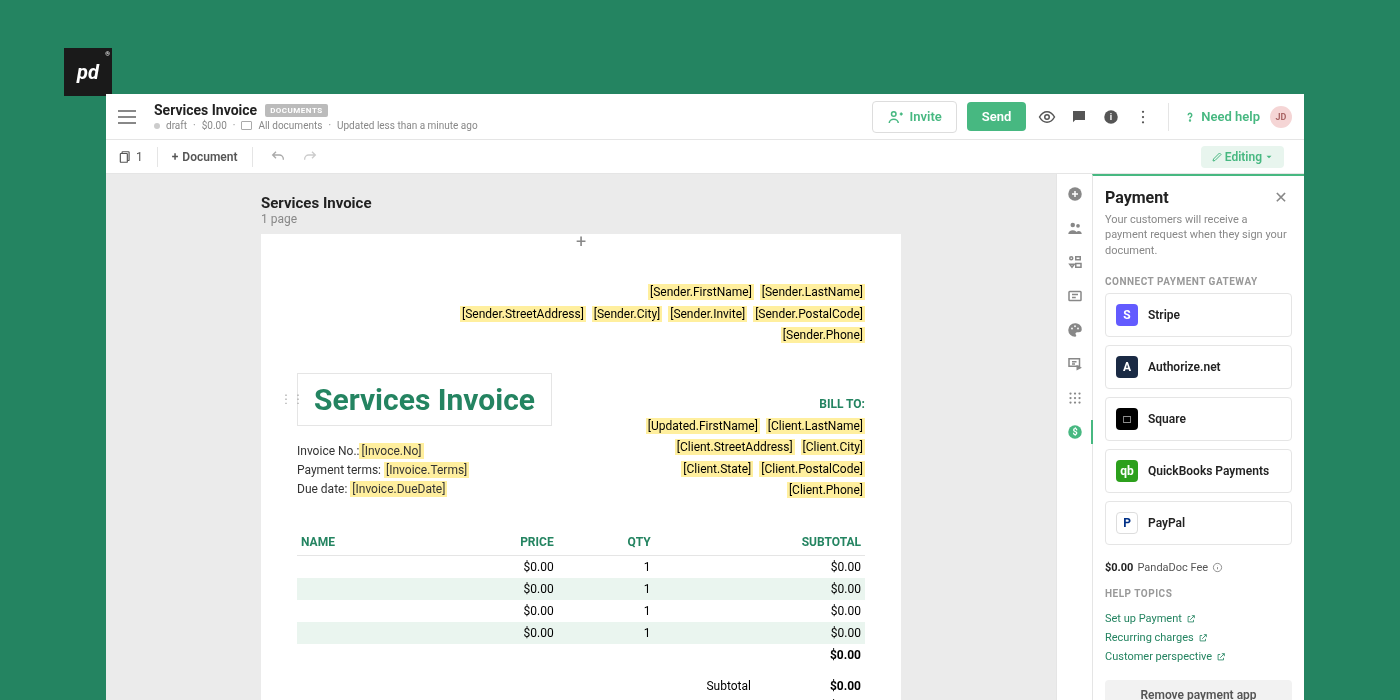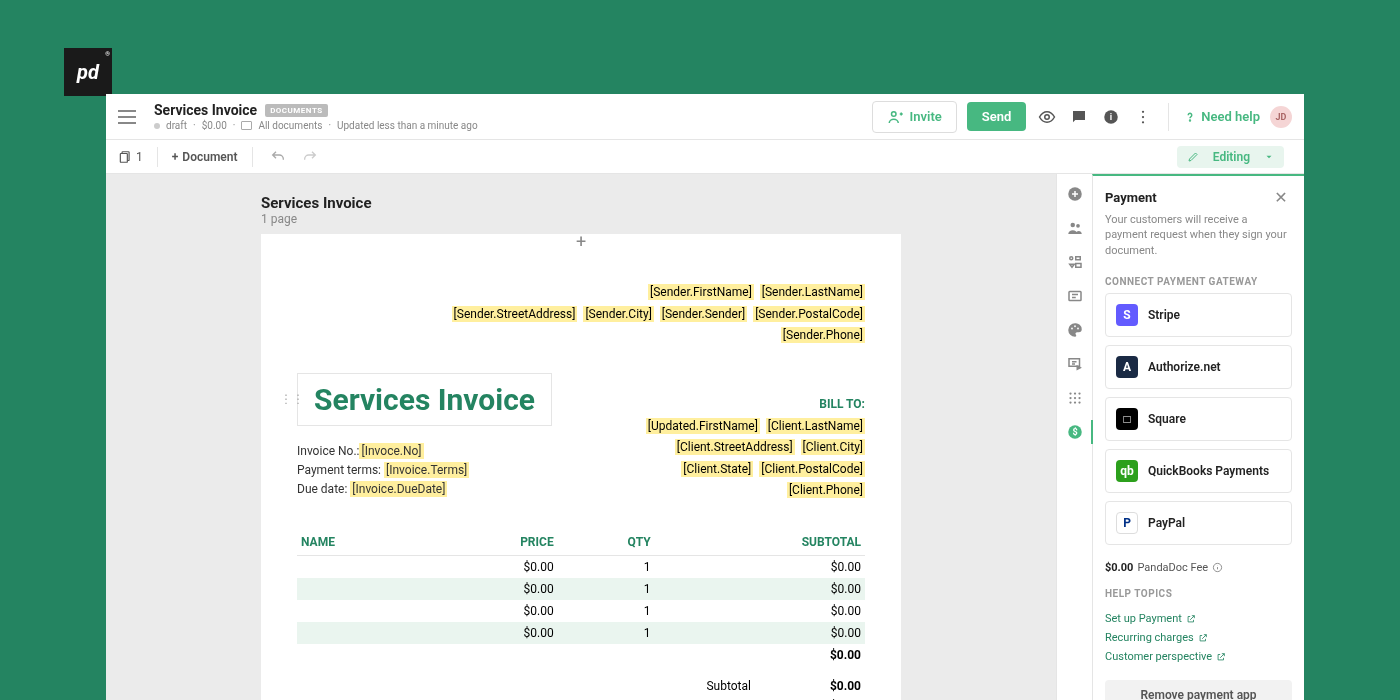--- a/index.html
+++ b/index.html
@@ -23,21 +23,21 @@
 .btn-send { background: #47b881; color: #fff; }
 .icon-btn { width: 22px; height: 22px; display: flex; align-items: center; justify-content: center; cursor: pointer; color: #555; }
 .icon-svg { width: 18px; height: 18px; }
 .divider-v { width: 1px; height: 28px; background: #e5e5e5; margin: 0 4px; }
 .need-help { color: #47b881; font-size: 13px; font-weight: 600; display: flex; align-items: center; gap: 4px; cursor: pointer; }
 .avatar { width: 22px; height: 22px; border-radius: 50%; background: #f5d5d5; color: #a66; font-size: 9px; font-weight: 700; display: flex; align-items: center; justify-content: center; }
 .toolbar { display: flex; align-items: center; height: 34px; border-bottom: 1px solid #e5e5e5; padding: 0 12px; }
 .toolbar-left { display: flex; align-items: center; gap: 10px; flex: 1; }
 .page-count { display: flex; align-items: center; gap: 4px; font-size: 12px; color: #555; }
 .add-doc { display: flex; align-items: center; gap: 4px; font-size: 12px; font-weight: 600; color: #555; cursor: pointer; }
-.editing-chip { display: flex; align-items: center; gap: 14px; background: #e8f5ee; color: #47b881; padding: 4px 10px; border-radius: 4px; font-size: 12px; font-weight: 600; cursor: pointer; margin-right: 8px; }
+.editing-chip { display: flex; align-items: center; gap: 2px; background: #e8f5ee; color: #47b881; padding: 4px 10px; border-radius: 4px; font-size: 12px; font-weight: 600; cursor: pointer; margin-right: 8px; }
 .main { flex: 1; display: flex; overflow: hidden; }
 .canvas { flex: 1; background: #ebebeb; overflow: auto; padding: 20px 0 0 0; position: relative; }
 .doc-header-row { width: 640px; margin: 0 auto 8px; display: flex; align-items: center; justify-content: space-between; }
 .doc-h-title { font-size: 15px; font-weight: 700; color: #222; }
 .doc-h-pages { font-size: 12px; color: #888; }
 .page { width: 640px; margin: 0 auto; background: #fff; padding: 48px 36px; min-height: 520px; position: relative; }
 .sender-block { text-align: right; font-size: 12px; line-height: 1.8; }
 .hl { background: #ffef9e; padding: 1px 2px; }
 .invoice-title-box { border: 1px solid #e5e5e5; display: inline-block; padding: 8px 16px; margin-top: 26px; position: relative; }
 .invoice-title-box .handle { position: absolute; left: -18px; top: 50%; transform: translateY(-50%); color: #aaa; font-size: 12px; }
@@ -54,21 +54,21 @@
 .totals { margin-top: 10px; font-size: 12px; }
 .totals-row { display: flex; justify-content: flex-end; gap: 50px; padding: 3px 4px; }
 .totals-row .label { width: 80px; text-align: right; }
 .totals-row .val { width: 60px; text-align: right; font-weight: 700; }
 .rail { width: 36px; border-left: 1px solid #e5e5e5; display: flex; flex-direction: column; align-items: center; padding-top: 10px; gap: 14px; }
 .rail-icon { width: 20px; height: 20px; display: flex; align-items: center; justify-content: center; color: #888; cursor: pointer; }
 .rail-icon.active { color: #47b881; position: relative; }
 .rail-icon.active::after { content: ""; position: absolute; right: -8px; top: -2px; width: 2px; height: 24px; background: #47b881; }
 .panel { width: 212px; border-left: 1px solid #e5e5e5; display: flex; flex-direction: column; border-top: 2px solid #47b881; }
 .panel-header { display: flex; justify-content: space-between; align-items: center; padding: 10px 12px 4px; }
-.panel-title { font-size: 13px; font-weight: 700; color: #222; }
+.panel-title { font-size: 16px; font-weight: 700; color: #222; }
 .panel-sub { font-size: 11px; color: #888; padding: 0 12px 12px; line-height: 1.4; }
 .panel-section-label { font-size: 10px; font-weight: 700; color: #999; letter-spacing: 0.5px; padding: 6px 12px; }
 .gateway { margin: 0 12px 8px; border: 1px solid #e5e5e5; border-radius: 4px; padding: 10px; display: flex; align-items: center; gap: 10px; cursor: pointer; font-size: 12px; font-weight: 600; color: #222; }
 .gw-icon { width: 22px; height: 22px; border-radius: 4px; display: flex; align-items: center; justify-content: center; font-size: 12px; font-weight: 700; color: #fff; }
 .fee-row { padding: 8px 12px; font-size: 11px; color: #555; display: flex; align-items: center; gap: 4px; }
 .fee-amt { font-weight: 700; color: #222; }
 .help-links { padding: 4px 12px; }
 .help-link { font-size: 11px; color: #248461; display: flex; align-items: center; gap: 4px; cursor: pointer; padding: 3px 0; }
 .remove-btn { margin: 10px 12px; padding: 8px; background: #f2f2f2; color: #555; font-size: 12px; font-weight: 600; text-align: center; border-radius: 4px; cursor: pointer; }
 .plus-center { position: absolute; left: 50%; top: -3px; transform: translate(-50%, 0); color: #888; font-size: 18px; cursor: pointer; z-index: 2; }
@@ -197,21 +197,21 @@
           <div class="doc-h-title">Services Invoice</div>
           <div class="doc-h-pages">1 page</div>
         </div>
       </div>
       <div class="page-wrap">
         <div class="plus-center">+</div>
         <div class="dots-right">•••</div>
         <div class="page">
           <div class="sender-block">
             <div><span class="hl">[Sender.FirstName]</span>&nbsp;&nbsp;<span class="hl">[Sender.LastName]</span></div>
-            <div><span class="hl">[Sender.StreetAddress]</span>&nbsp;&nbsp;<span class="hl">[Sender.City]</span>&nbsp;&nbsp;<span class="hl">[Sender.Sender]</span>&nbsp;&nbsp;<span class="hl">[Sender.PostalCode]</span></div>
+            <div><span class="hl">[Sender.StreetAddress]</span>&nbsp;&nbsp;<span class="hl">[Sender.City]</span>&nbsp;&nbsp;<span class="hl">[Sender.Invite]</span>&nbsp;&nbsp;<span class="hl">[Sender.PostalCode]</span></div>
             <div><span class="hl">[Sender.Phone]</span></div>
           </div>
           <div class="invoice-title-box">
             <span class="handle">⋮⋮</span>
             <div class="invoice-title">Services Invoice</div>
           </div>
           <div class="bill-block">
             <div class="bill-label">BILL TO:</div>
             <div><span class="hl">[Updated.FirstName]</span>&nbsp;&nbsp;<span class="hl">[Client.LastName]</span></div>
             <div><span class="hl">[Client.StreetAddress]</span>&nbsp;&nbsp;<span class="hl">[Client.City]</span></div>

